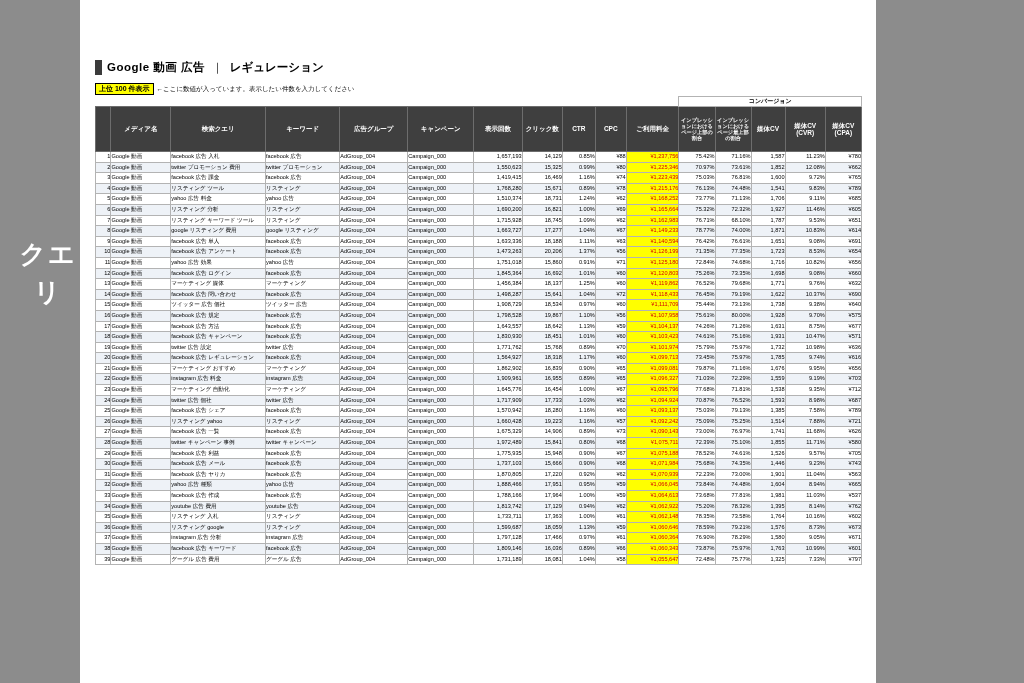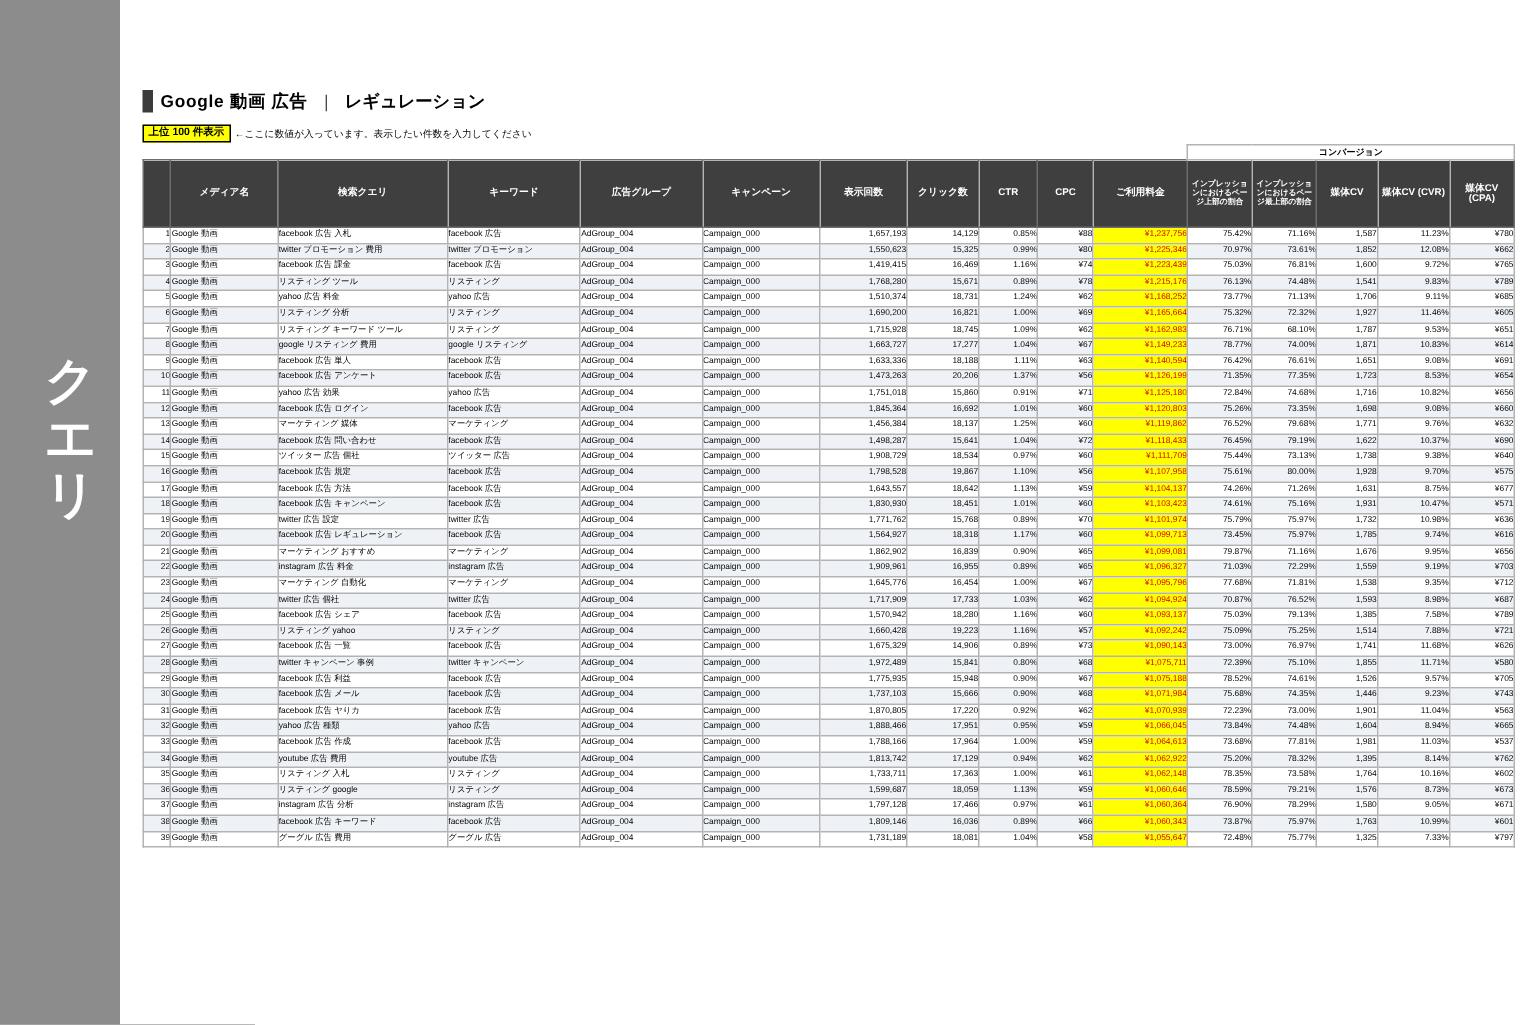--- a/index.html
+++ b/index.html
@@ -17,33 +17,33 @@
     height: 683px;
     background: #8c8c8c;
   }
   
   .side-label {
     position: absolute;
     left: 18px;
     top: 235px;
     width: 60px;
     color: #ffffff;
-    font-size: 34px;
+    font-size: 26px;
     font-weight: bold;
     line-height: 38px;
     letter-spacing: 2px;
     text-align: center;
     writing-mode: horizontal-tb;
   }
   
   .sheet {
     position: absolute;
     left: 80px;
     top: 0px;
-    width: 944px;
+    width: 796px;
     height: 683px;
     background: #ffffff;
   }
   .sheet-inner {
     position: absolute;
     left: 15px;
     top: 58px;
     right: 14px;
     bottom: 60px;
   }

